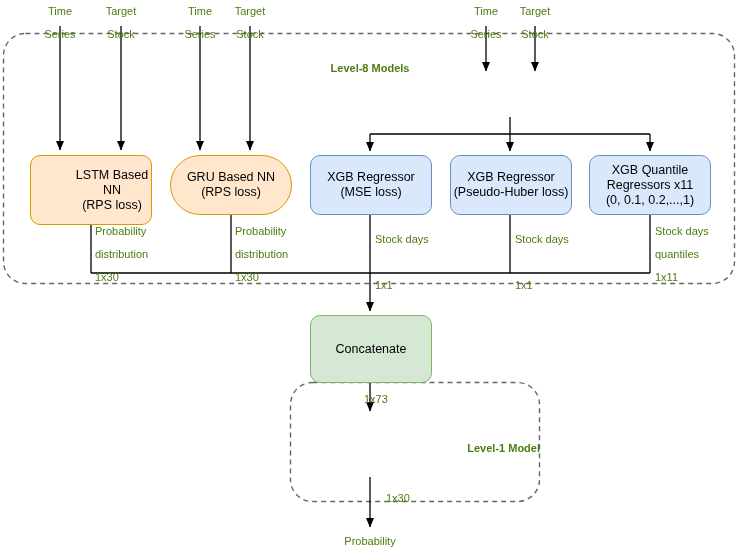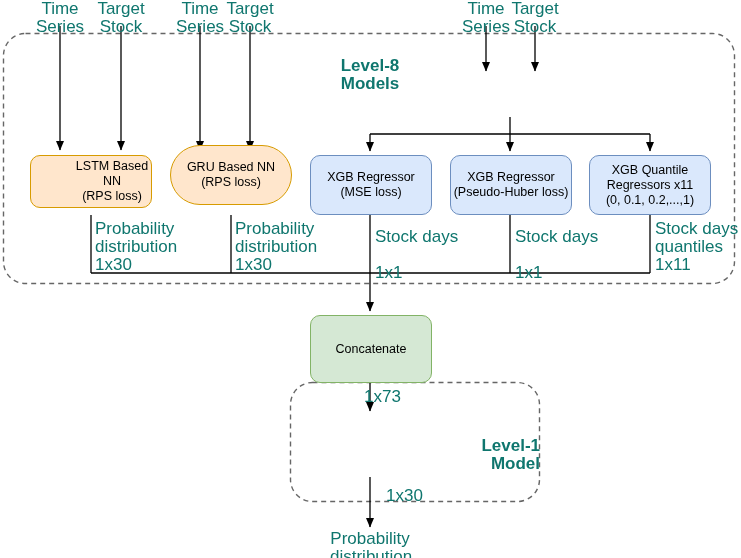--- a/index.html
+++ b/index.html
@@ -41,25 +41,25 @@
     white-space: pre-line;
     padding: 2px;
   }
   .node-orange { background: #ffe6cc; border-color: #d79b00; }
   .node-blue   { background: #dae8fc; border-color: #6c8ebf; }
   .node-green  { background: #d5e8d4; border-color: #82b366; }
   .node-red    { background: #f8cecc; border-color: #b85450; }
 
   .txt {
     position: absolute;
-    font-size: 17px;
-    line-height: 18px;
+    font-size: 11px;
+    line-height: 23px;
     text-align: center;
     white-space: pre-line;
-    color: #0f766e;
+    color: #4d7c0f;
   }
   .txt-left {
     text-align: left;
   }
   .txt-bold {
     font-weight: bold;
   }
 </style>
 </head>
 <body>
@@ -116,24 +116,24 @@
 Stock</div>
   <div class="txt" style="left:446px; top:0px; width:80px;">Time
 Series</div>
   <div class="txt" style="left:495px; top:0px; width:80px;">Target
 Stock</div>
 
   <div class="txt txt-bold" style="left:310px; top:57px; width:120px;">Level-8 Models</div>
   <div class="txt txt-bold" style="left:440px; top:437px; width:100px;text-align:right;">Level-1 Model</div>
 
 
-  <div class="node node-orange" style="left:30px; top:155px; width:122px; height:53px;padding-left:44px;">LSTM Based NN
+  <div class="node node-orange" style="left:30px; top:155px; width:122px; height:70px;padding-left:44px;">LSTM Based NN
 (RPS loss)</div>
 
-  <div class="node node-orange" style="left:170px; top:145px; width:122px; height:60px;border-radius:30px;">GRU Based NN
+  <div class="node node-orange" style="left:170px; top:155px; width:122px; height:60px;border-radius:30px;">GRU Based NN
 (RPS loss)</div>
 
   <div class="node node-blue" style="left:310px; top:155px; width:122px; height:60px;">XGB Regressor
 (MSE loss)</div>
 
   <div class="node node-blue" style="left:450px; top:155px; width:122px; height:60px;">XGB Regressor
 (Pseudo-Huber loss)</div>
 
   <div class="node node-blue" style="left:589px; top:155px; width:122px; height:60px;">XGB Quantile
 Regressors x11

